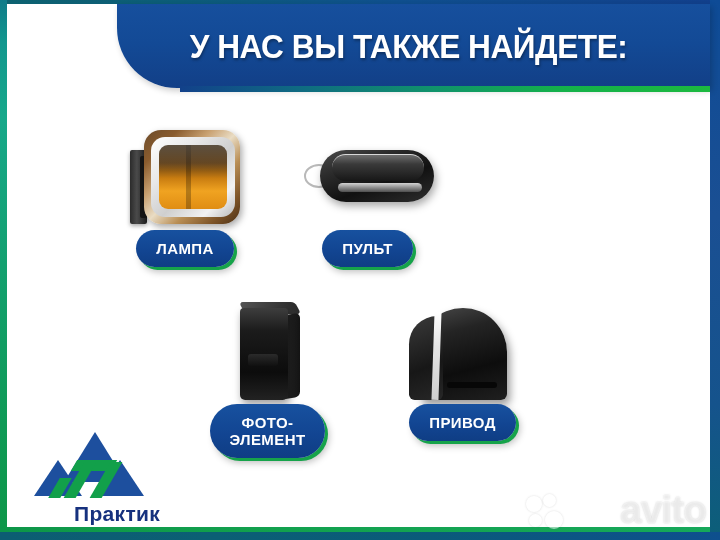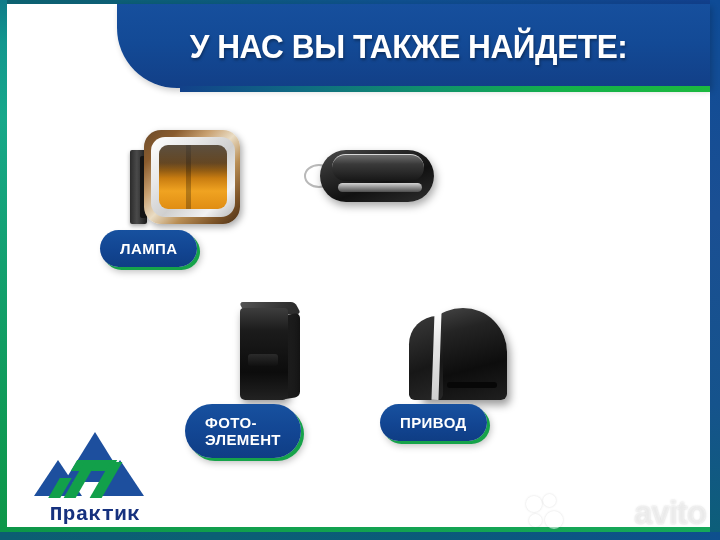--- a/index.html
+++ b/index.html
@@ -43,21 +43,21 @@
     color:#ffffff;
     font-size:34px;
     font-weight:bold;
     letter-spacing:-0.5px;
     line-height:60px;
     white-space:nowrap;
     text-shadow:1px 2px 3px rgba(0,0,0,.35);
     transform:scaleX(0.93);
     transform-origin:center;
   }
-  .cell{position:absolute;}
+  .cell{position:absolute;text-align:center;}
   .shot{position:relative;width:100%;height:112px;}
 
   
   .pill{
     position:relative;display:inline-block;
     background:linear-gradient(180deg,#17519f 0%,#124592 55%,#0f3d84 100%);
     color:#ffffff;
     border-radius:28px;
     font-size:15px;font-weight:bold;letter-spacing:.4px;
     line-height:17px;
@@ -143,22 +143,22 @@
      background:linear-gradient(160deg,#3a3a3a 0%,#171717 60%,#272727 100%);
      border-radius:30px 6px 6px 6px;}
   .dr-stripe{position:absolute;left:30px;top:16px;width:7px;height:88px;
      background:linear-gradient(180deg,#ffffff,#e3e3e3 40%,#cfcfcf);
      border-radius:4px 0 0 0;transform:rotate(2deg);}
   .dr-slot{position:absolute;left:44px;top:86px;width:50px;height:6px;border-radius:3px;
      background:#070707;}
 
   
   .praktik{position:absolute;left:30px;top:432px;width:130px;height:100px;}
-  .praktik-name{position:absolute;left:0;right:0;bottom:6px;text-align:center;
-     color:#16317e;font-size:21px;font-weight:bold;letter-spacing:.3px;font-family:Liberation Mono, monospace;}
+  .praktik-name{position:absolute;left:0;right:0;bottom:6px;text-align:right;
+     color:#16317e;font-size:21px;font-weight:bold;letter-spacing:.3px;}
   .tri{position:absolute;width:0;height:0;}
   .tri-blue-big{left:34px;top:0;border-left:31px solid transparent;border-right:31px solid transparent;border-bottom:50px solid #1d4f9e;}
   .tri-blue-l{left:4px;top:28px;border-left:24px solid transparent;border-right:24px solid transparent;border-bottom:36px solid #1d4f9e;}
   .tri-blue-r{left:66px;top:28px;border-left:24px solid transparent;border-right:24px solid transparent;border-bottom:36px solid #1d4f9e;}
   .grn1{position:absolute;left:24px;top:46px;width:12px;height:20px;background:#12a04a;transform:skewX(-30deg);}
   .grn2{position:absolute;left:44px;top:30px;width:12px;height:36px;background:#12a04a;transform:skewX(-30deg);}
   .grn3{position:absolute;left:44px;top:28px;width:40px;height:11px;background:#12a04a;transform:skewX(-30deg);}
   .grn4{position:absolute;left:70px;top:30px;width:12px;height:36px;background:#12a04a;transform:skewX(-30deg);}
 
   
@@ -178,21 +178,21 @@
   .al-q4{background:linear-gradient(135deg,#e0185f,#a3136b);}
   .al-q4:after{content:"";position:absolute;left:4px;top:3px;width:26px;height:26px;
      background:#ffffff;clip-path:polygon(0 0,100% 0,55% 50%,100% 100%,0 100%,45% 50%);}
   .al-name{position:absolute;left:0;right:0;top:70px;text-align:center;
      color:#2b2b2b;font-size:15px;font-weight:bold;letter-spacing:.5px;}
   .al-sub{position:absolute;left:0;right:0;top:86px;text-align:center;
      color:#8a8a8a;font-size:6px;letter-spacing:1.6px;}
 
   
   .watermark{position:absolute;right:14px;bottom:8px;
-     font-size:33px;font-weight:bold;color:rgba(255,255,255,.55);
+     font-size:39px;font-weight:bold;color:rgba(255,255,255,.55);
      text-shadow:0 0 2px rgba(120,120,120,.35);
      letter-spacing:-1px;pointer-events:none;}
   .wm-dots{position:absolute;right:150px;bottom:6px;width:44px;height:40px;pointer-events:none;}
   .wm-dots i{position:absolute;border-radius:50%;
      background:rgba(255,255,255,.55);box-shadow:0 0 2px rgba(120,120,120,.3);}
   .wm-dots i:nth-child(1){left:0;top:2px;width:16px;height:16px;}
   .wm-dots i:nth-child(2){left:17px;top:0;width:13px;height:13px;}
   .wm-dots i:nth-child(3){left:3px;top:20px;width:13px;height:13px;}
   .wm-dots i:nth-child(4){left:19px;top:17px;width:18px;height:18px;}
 </style>
@@ -227,20 +227,21 @@
 
   <div class="cell" style="left:285px;top:118px;width:165px;">
     <div class="shot">
       <div class="art remote">
         <div class="remote-ring"></div>
         <div class="remote-body"></div>
         <div class="remote-top"></div>
         <div class="remote-bar"></div>
       </div>
     </div>
+    <div class="pill">ПУЛЬТ</div>
   </div>
 
 
   <div class="cell" style="left:185px;top:292px;width:165px;">
     <div class="shot">
       <div class="art photocell">
         <div class="pc-top"></div>
         <div class="pc-side"></div>
         <div class="pc-face"></div>
         <div class="pc-lens"></div>

